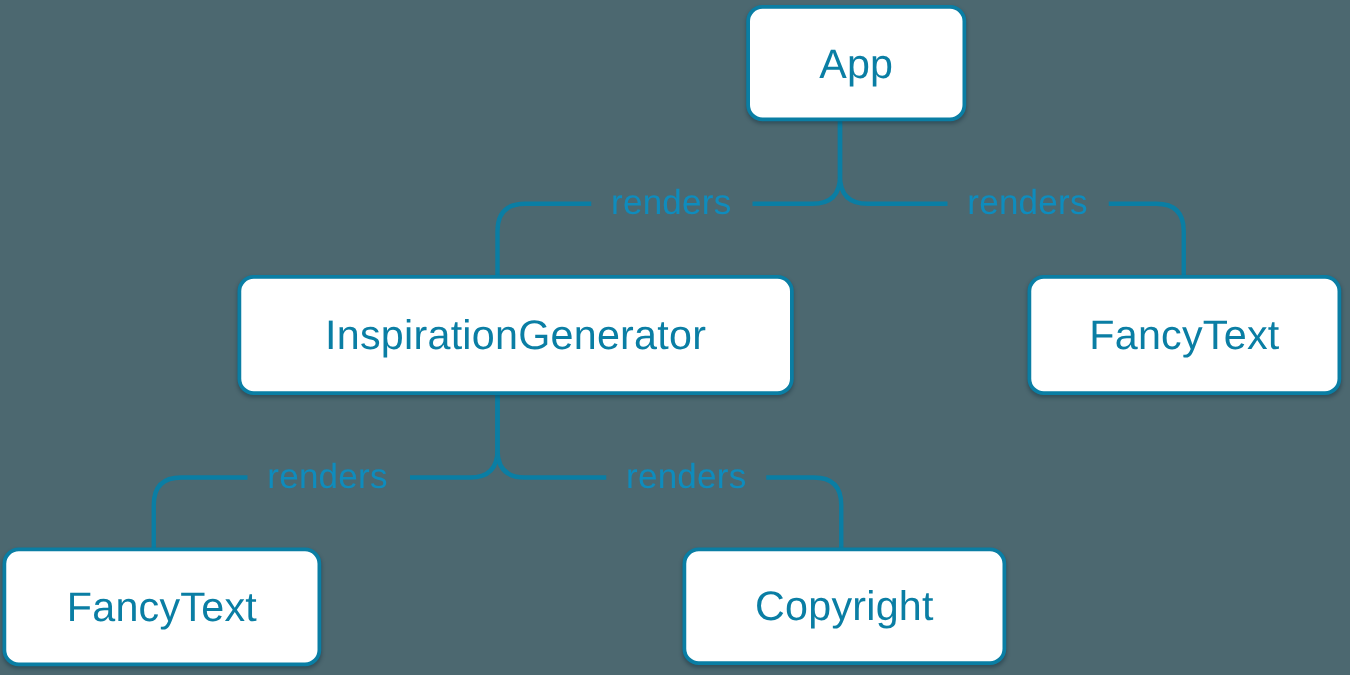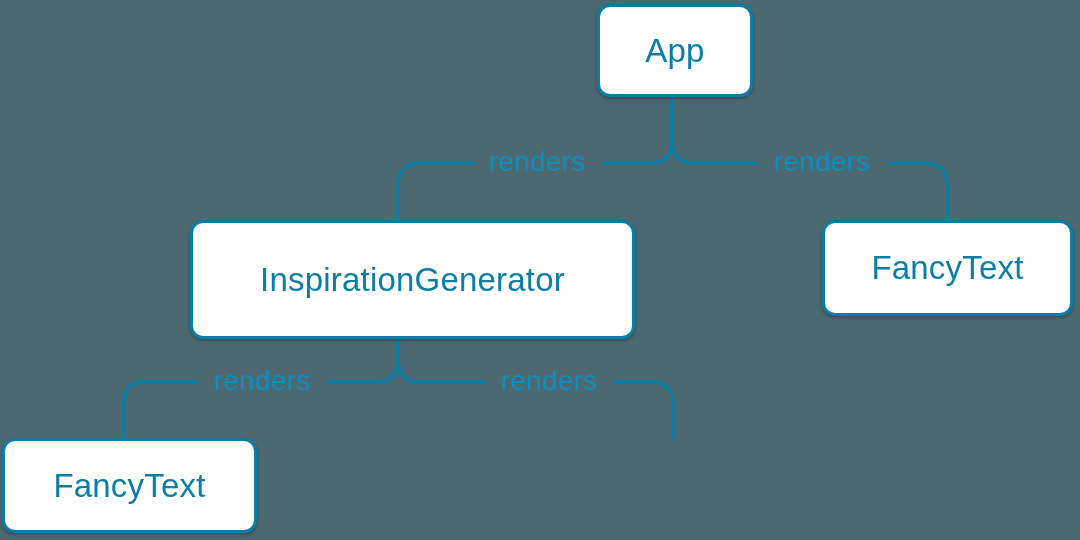--- a/index.html
+++ b/index.html
@@ -37,22 +37,22 @@
     border-radius: 13px;
     box-shadow: 0 2px 3px rgba(8, 36, 52, 0.35);
     display: flex;
     align-items: center;
     justify-content: center;
     color: var(--node-text);
     font-size: 33px;
     font-weight: 500;
     letter-spacing: 0.2px;
   }
-  .node-app               { left: 597px; top: 4px;   width: 156px; height: 93px; }
-  .node-inspiration       { left: 190px; top: 220px; width: 445px; height: 119px; }
+  .node-app               { left: 597px; top: 4px;   width: 176px; height: 93px; }
+  .node-inspiration       { left: 190px; top: 220px; width: 445px; height: 96px; }
   .node-fancy-text-right  { left: 822px; top: 220px; width: 251px; height: 96px; }
   .node-fancy-text-bottom { left: 2px;   top: 438px; width: 255px; height: 95px; }
   .node-copyright         { left: 546px; top: 438px; width: 259px; height: 94px; }
   .edge-label {
     position: absolute;
     transform: translate(-50%, -50%);
     color: var(--edge-label);
     font-size: 28px;
     font-weight: 400;
     letter-spacing: 0.2px;
@@ -101,14 +101,17 @@
   </div>
   <div class="node node-inspiration">
     <span>InspirationGenerator</span>
   </div>
   <div class="node node-fancy-text-right">
     <span>FancyText</span>
   </div>
   <div class="node node-fancy-text-bottom">
     <span>FancyText</span>
   </div>
+  <div class="node node-copyright">
+    <span>Copyright</span>
+  </div>
 
 </div>
 
 </body></html>

